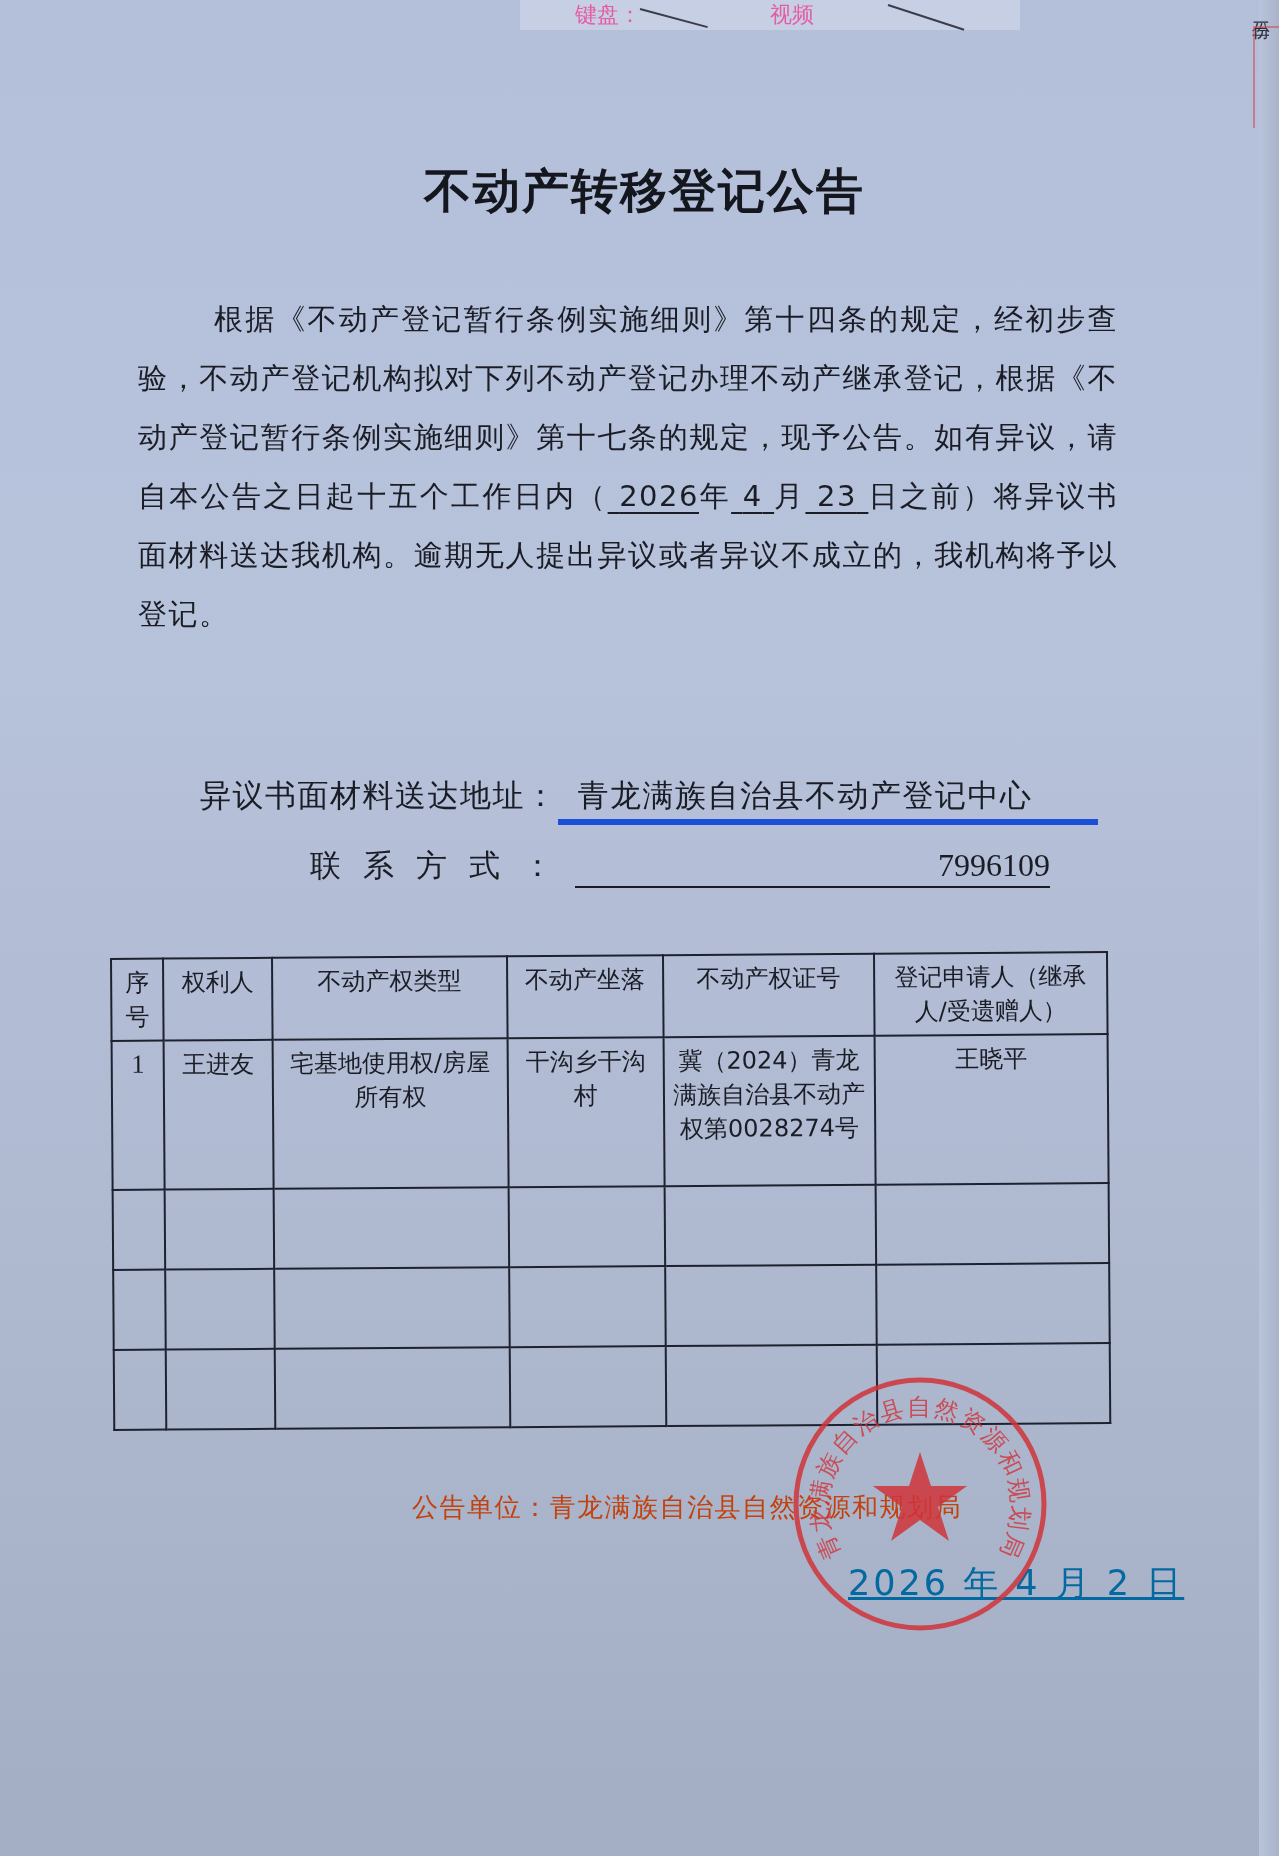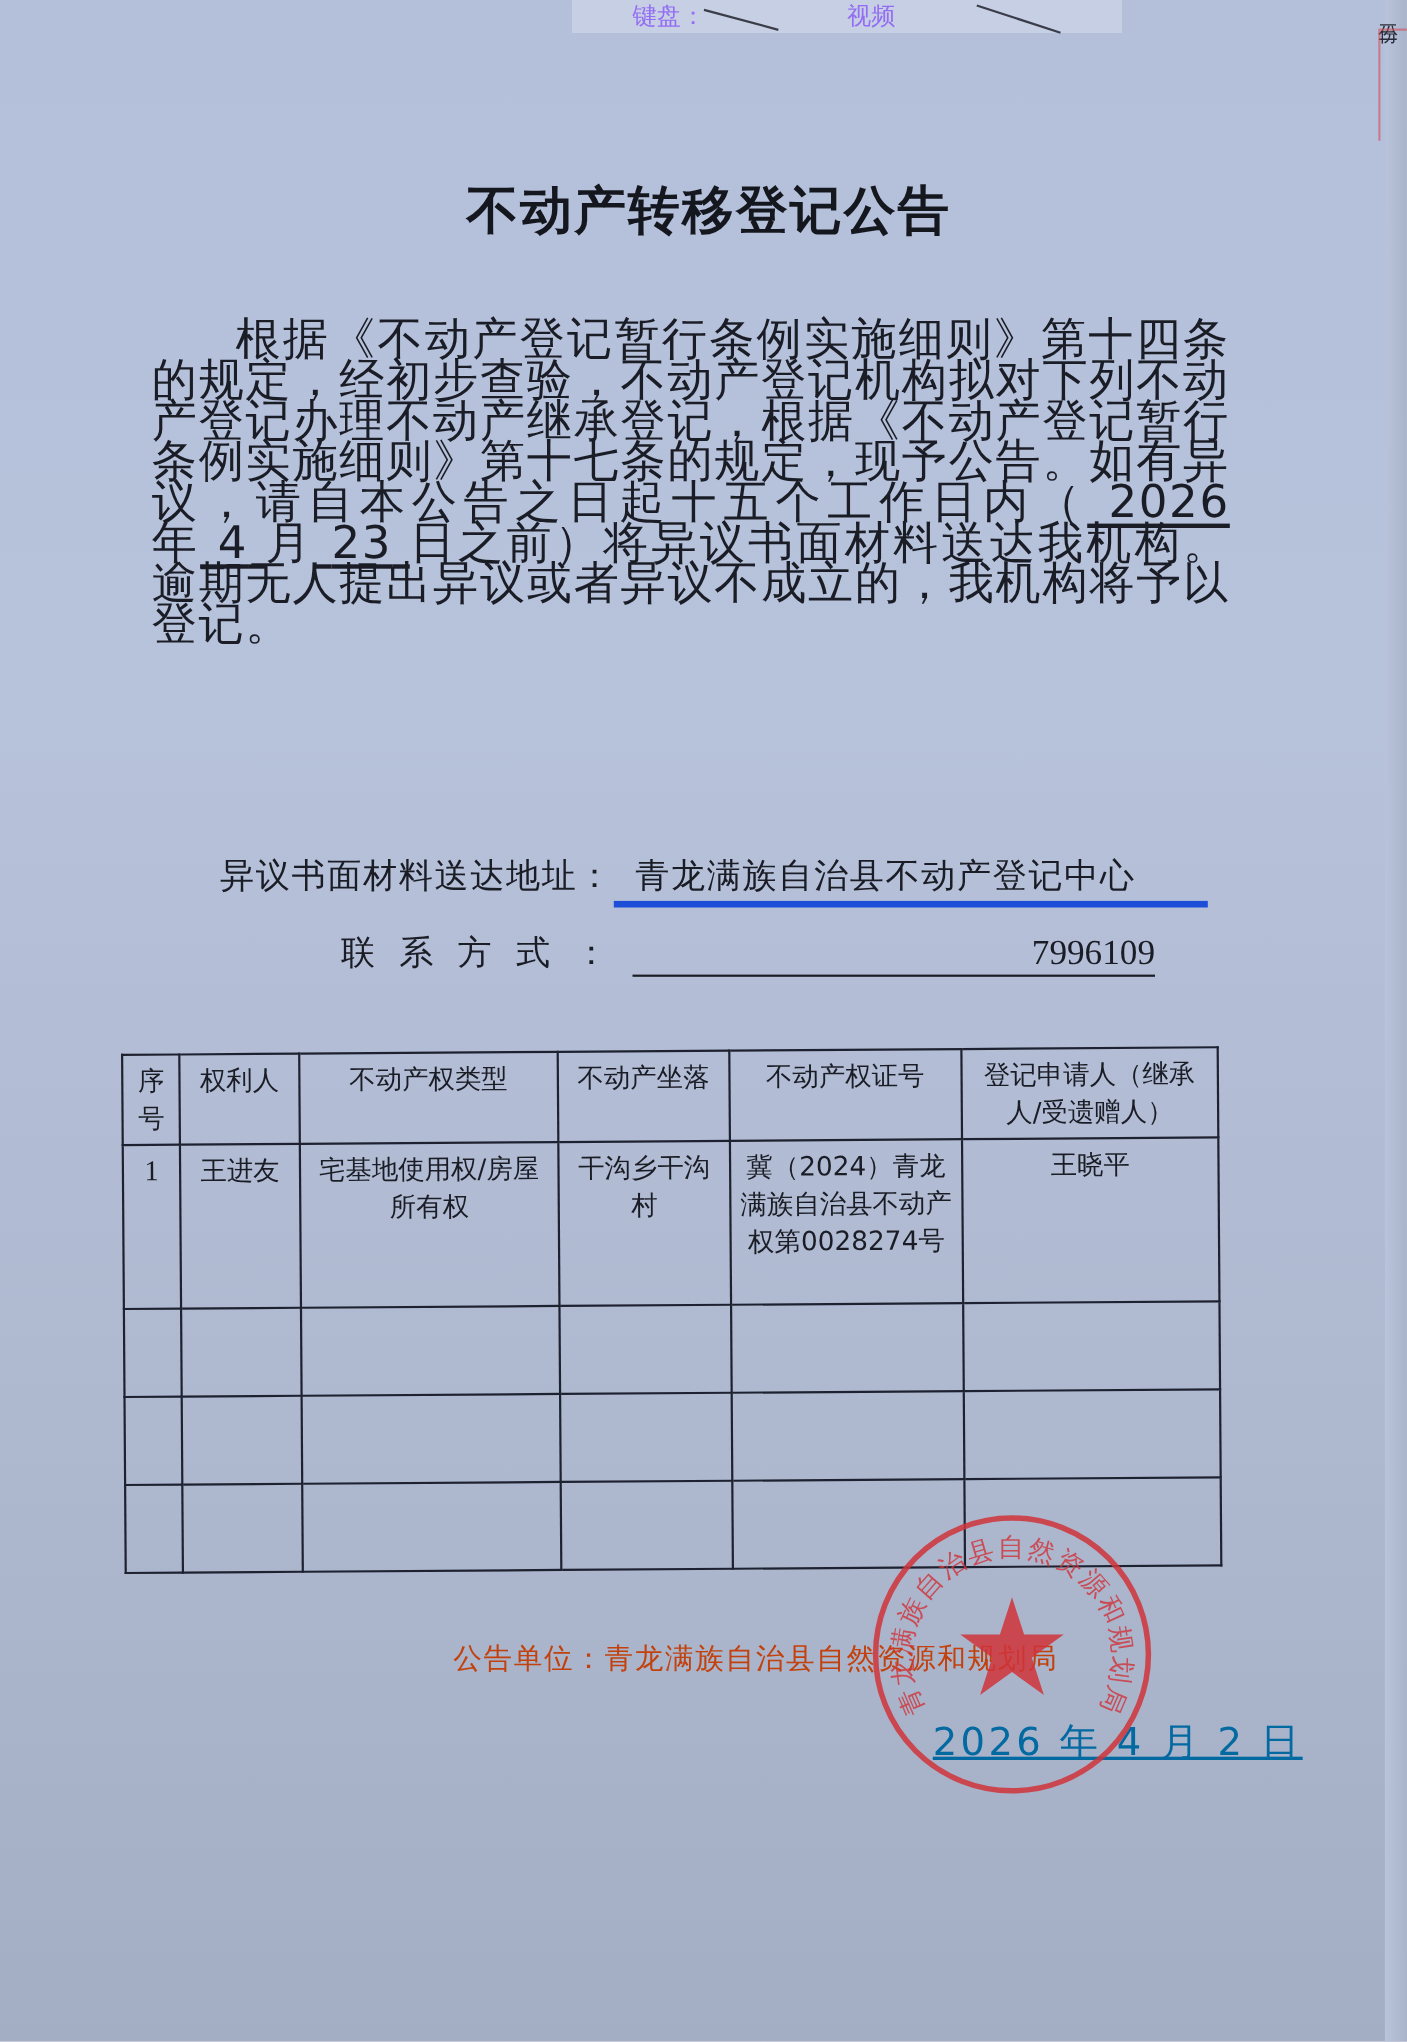--- a/index.html
+++ b/index.html
@@ -21,21 +21,21 @@
     left: 520px;
     top: 0;
     width: 500px;
     height: 30px;
     background: #c6cfe4;
   }
   .under-page-text {
     position: absolute;
     top: 0px;
     font-size: 22px;
-    color: #8b5cf6;
+    color: #ec4899;
     opacity: 0.85;
   }
   .under-page-text.t1 { left: 575px; }
   .under-page-text.t2 { left: 770px; }
   .under-page-line {
     position: absolute;
     height: 2px;
     background: #3a3d48;
     transform-origin: left center;
   }
@@ -82,22 +82,22 @@
     font-weight: bold;
     color: #15171e;
     padding-left: 10px;
     box-sizing: border-box;
   }
   .para {
     position: absolute;
     left: 138px;
     top: 290px;
     width: 980px;
-    font-size: 41px;
-    line-height: 37px;
+    font-size: 29px;
+    line-height: 59px;
     letter-spacing: 1.5px;
     color: #1b1d26;
     text-align: justify;
     text-indent: 76px;
   }
   .para .u {
     text-decoration: underline;
     text-underline-offset: 6px;
   }
   .addr-line {

